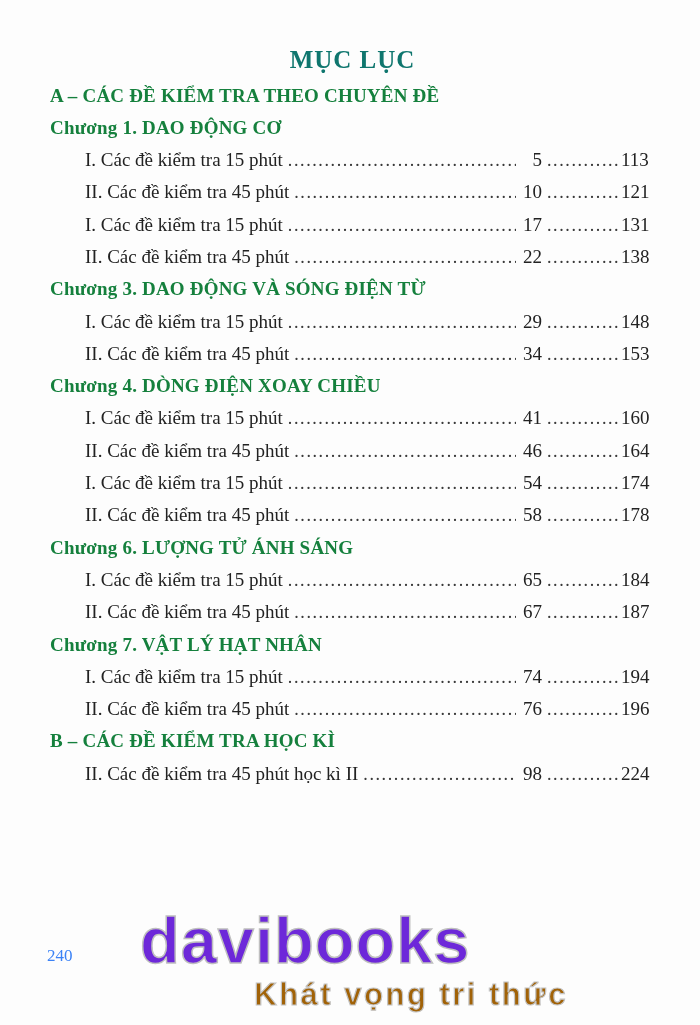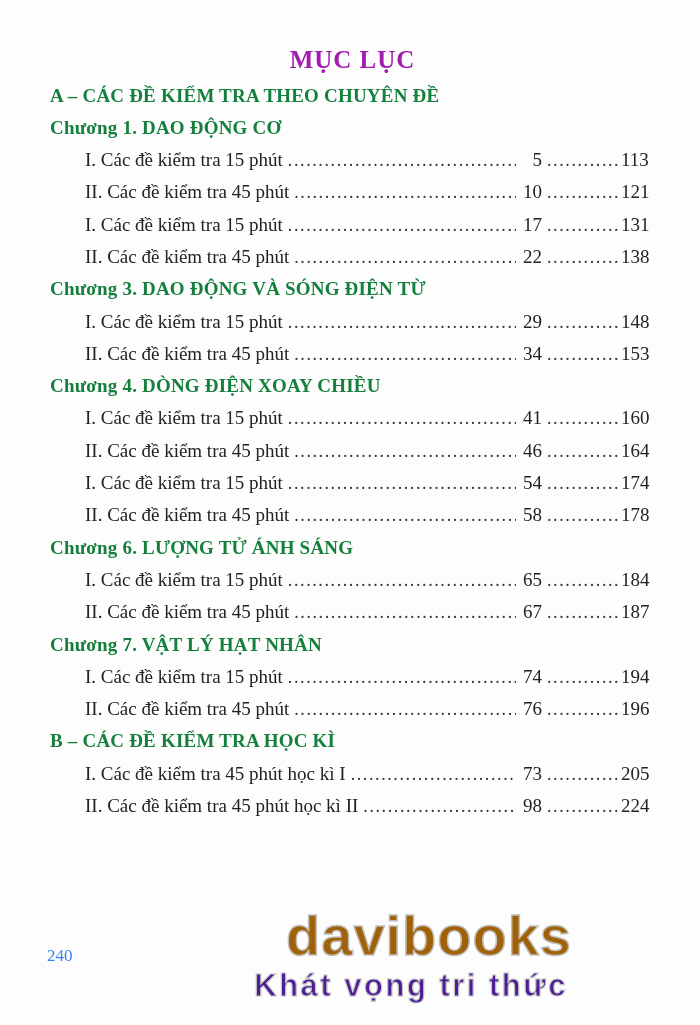--- a/index.html
+++ b/index.html
@@ -16,21 +16,21 @@
   .content{
     position:relative;
     padding:46px 45px 0 50px;
     z-index:2;
   }
   .doc-title{
     text-align:center;
     font-size:25px;
     font-weight:bold;
     letter-spacing:1px;
-    color:#a21caf;
+    color:#0f766e;
     margin:0;
     line-height:1.1;
   }
   .col-headers{
     display:flex;
     justify-content:flex-end;
     align-items:baseline;
     gap:30px;
     font-weight:bold;
     font-size:17.5px;
@@ -101,34 +101,34 @@
     position:absolute;
     left:140px;
     top:908px;
     width:432px;
     z-index:1;
     pointer-events:none;
     font-family:"Liberation Sans","DejaVu Sans",sans-serif;
     font-weight:bold;
   }
   .wm-line1{
-    font-size:56px;
+    font-size:65px;
     line-height:1;
-    text-align:right;
-    color:#a16207;
+    text-align:left;
+    color:#6d28d9;
     -webkit-text-stroke:1.5px #bfbfbf;
     letter-spacing:1px;
   }
   .wm-line2{
     font-size:31px;
     line-height:1;
     text-align:right;
     padding-right:4px;
     margin-top:6px;
-    color:#4c1d95;
+    color:#a16207;
     -webkit-text-stroke:1.2px #c4c4c4;
     letter-spacing:2.5px;
   }
 </style>
 </head>
 <body>
 
 <div class="page">
 
   <div class="watermark">
@@ -254,27 +254,20 @@
           <span class="label">II. Các đề kiểm tra 45 phút</span>
           <span class="dots"></span>
           <span class="num debai">76</span>
           <span class="dots mid"></span>
           <span class="num dapan">196</span>
         </div>
         <div class="row section">
           <span class="label">B – CÁC ĐỀ KIỂM TRA HỌC KÌ</span>
         </div>
         <div class="row item">
-          <span class="label">I. Các đề kiểm tra 45 phút học kì I</span>
-          <span class="dots"></span>
-          <span class="num debai">73</span>
-          <span class="dots mid"></span>
-          <span class="num dapan">205</span>
-        </div>
-        <div class="row item">
           <span class="label">II. Các đề kiểm tra 45 phút học kì II</span>
           <span class="dots"></span>
           <span class="num debai">98</span>
           <span class="dots mid"></span>
           <span class="num dapan">224</span>
         </div>
       </div>
   </div>
 
   <div class="page-number">240</div>

